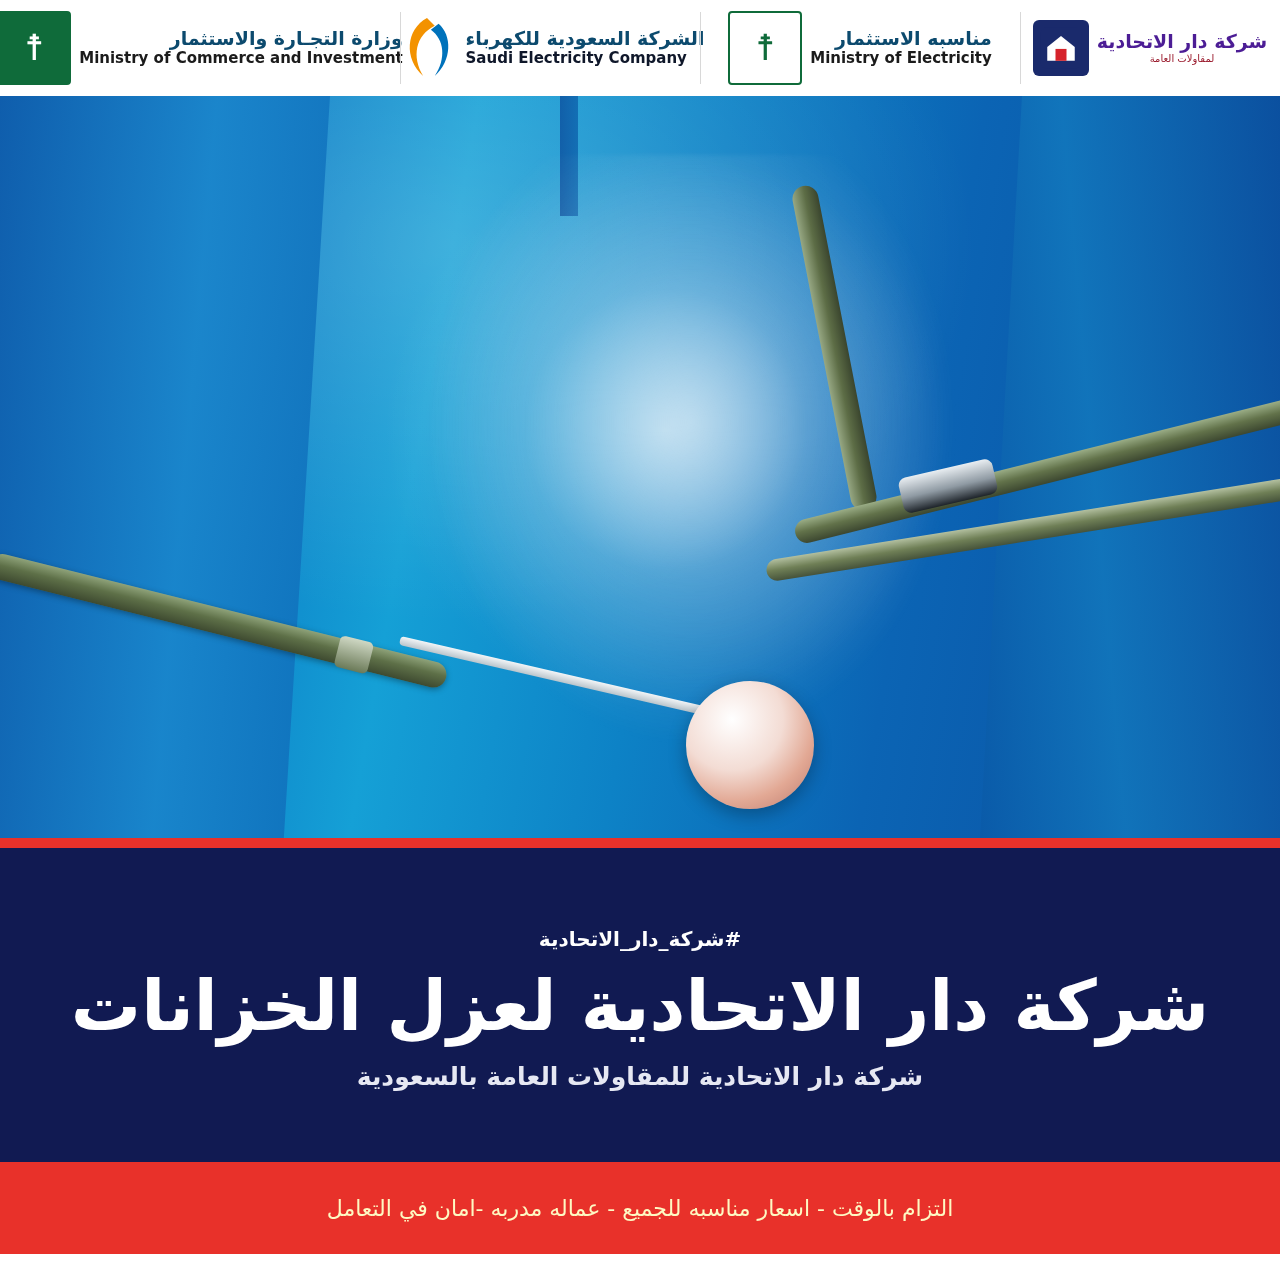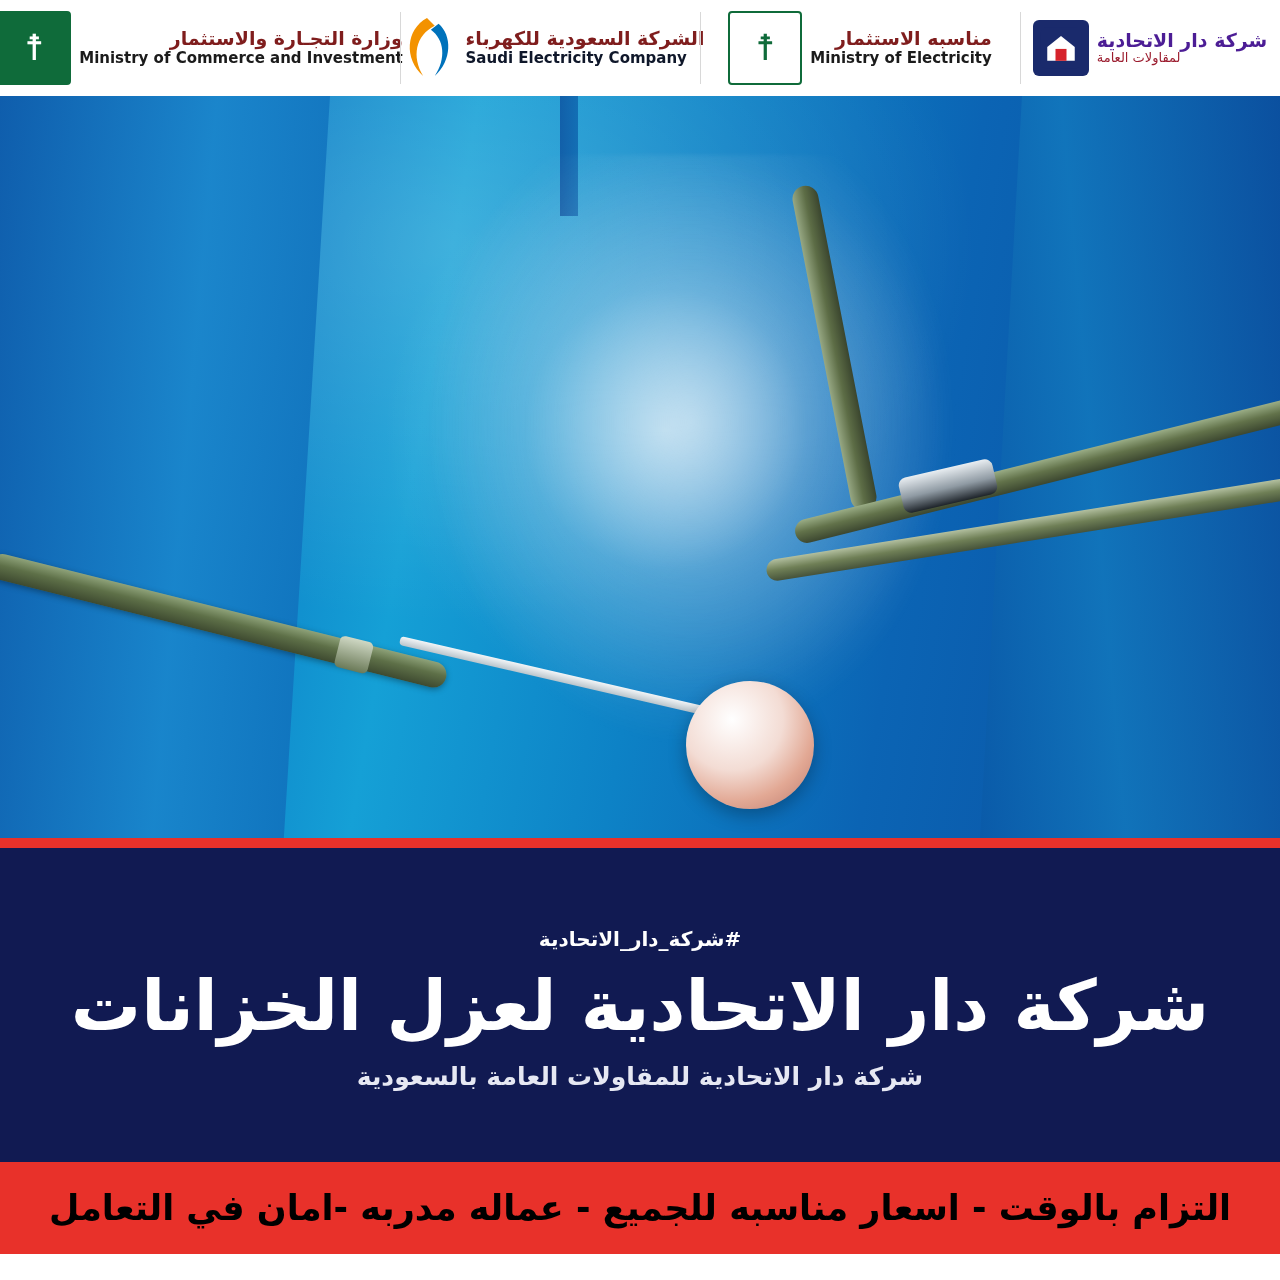--- a/index.html
+++ b/index.html
@@ -39,30 +39,30 @@
     width: 1px; height: 76%;
     background: #d8d8d8;
   }
   .logo-cell.c1 { width: 400px; }
   .logo-cell.c2 { width: 300px; }
   .logo-cell.c3 { width: 320px; }
   .logo-cell.c4 { width: 260px; }
 
   .logo-text { display: flex; flex-direction: column; line-height: 1.15; }
   .logo-ar {
-    font-size: 19px; font-weight: bold; color: #7f1d1d;
+    font-size: 19px; font-weight: bold; color: #0c4a6e;
     text-align: right; direction: rtl; white-space: nowrap;
   }
   .logo-en {
     font-size: 15px; font-weight: bold; color: #1b5e3a;
     text-align: left; white-space: nowrap;
   }
   .logo-en.dark { color: #1b1b1b; }
   .logo-sub {
-    font-size: 13px; color: #9b1c2e; text-align: left; direction: rtl;
+    font-size: 10px; color: #9b1c2e; text-align: center; direction: rtl;
     white-space: nowrap;
   }
 
   .emblem-moci, .emblem-moi {
     width: 74px; height: 74px;
     border: 2px solid #0f6b3a;
     border-radius: 4px;
     background: #0f6b3a;
     display: flex; align-items: center; justify-content: center;
     flex: 0 0 auto;
@@ -228,23 +228,23 @@
   
   .footer-red {
     height: 92px;
     background: #e8312a;
     display: flex;
     align-items: center;
     justify-content: center;
     padding: 0 24px;
   }
   .footer-text {
-    color: #000000;
-    font-size: 35px;
-    font-weight: bold;
+    color: #fef9c3;
+    font-size: 22px;
+    font-weight: normal;
     white-space: nowrap;
   }
   .bottom-white { height: 26px; background: #ffffff; }
 </style>
 </head>
 <body>
 
 <div class="poster">
 
   <div class="logo-bar">

